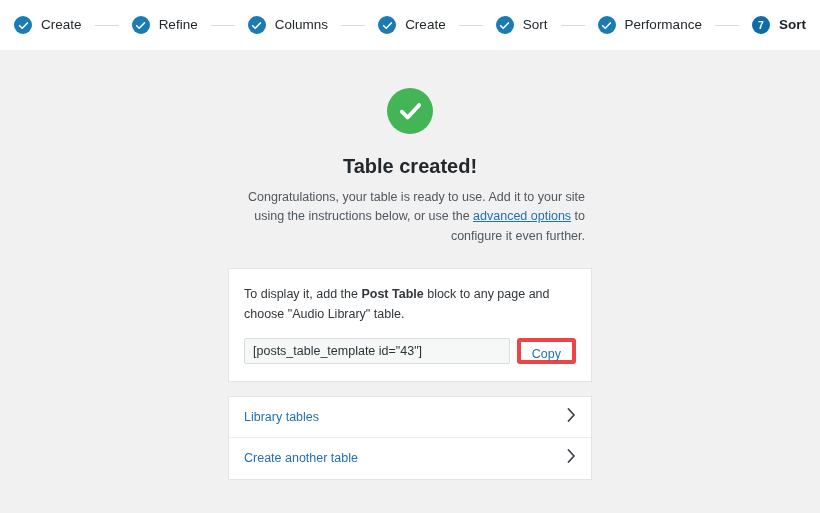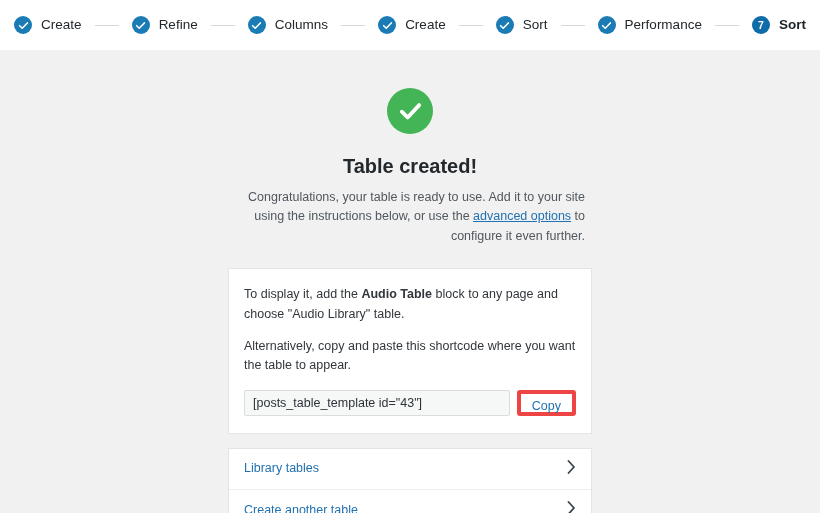--- a/index.html
+++ b/index.html
@@ -270,23 +270,22 @@
   </div>
 
   <div class="page-title">Table created!</div>
 
   <div class="page-subtitle">
     <span>Congratulations, your table is ready to use. Add it to your site using the instructions below, or use the </span><a href="#">advanced options</a><span> to configure it even further.</span>
   </div>
 
   <div class="card card-instructions">
     <p class="card-text">
-      <span>To display it, add the </span><b>Audio Table</b><span> block to any page and choose "Audio Library" table.</span>
+      <span>To display it, add the </span><b>Post Table</b><span> block to any page and choose "Audio Library" table.</span>
     </p>
-    <p class="card-text">Alternatively, copy and paste this shortcode where you want the table to appear.</p>
 
     <div class="shortcode-row">
       <input class="shortcode-input" type="text" readonly="" value="[posts_table_template id=&quot;43&quot;]" style="">
       <button class="copy-button">Copy</button>
     </div>
   </div>
 
   <div class="card card-links">
     <div class="link-row">
       <span class="link-row-label">Library tables</span>

